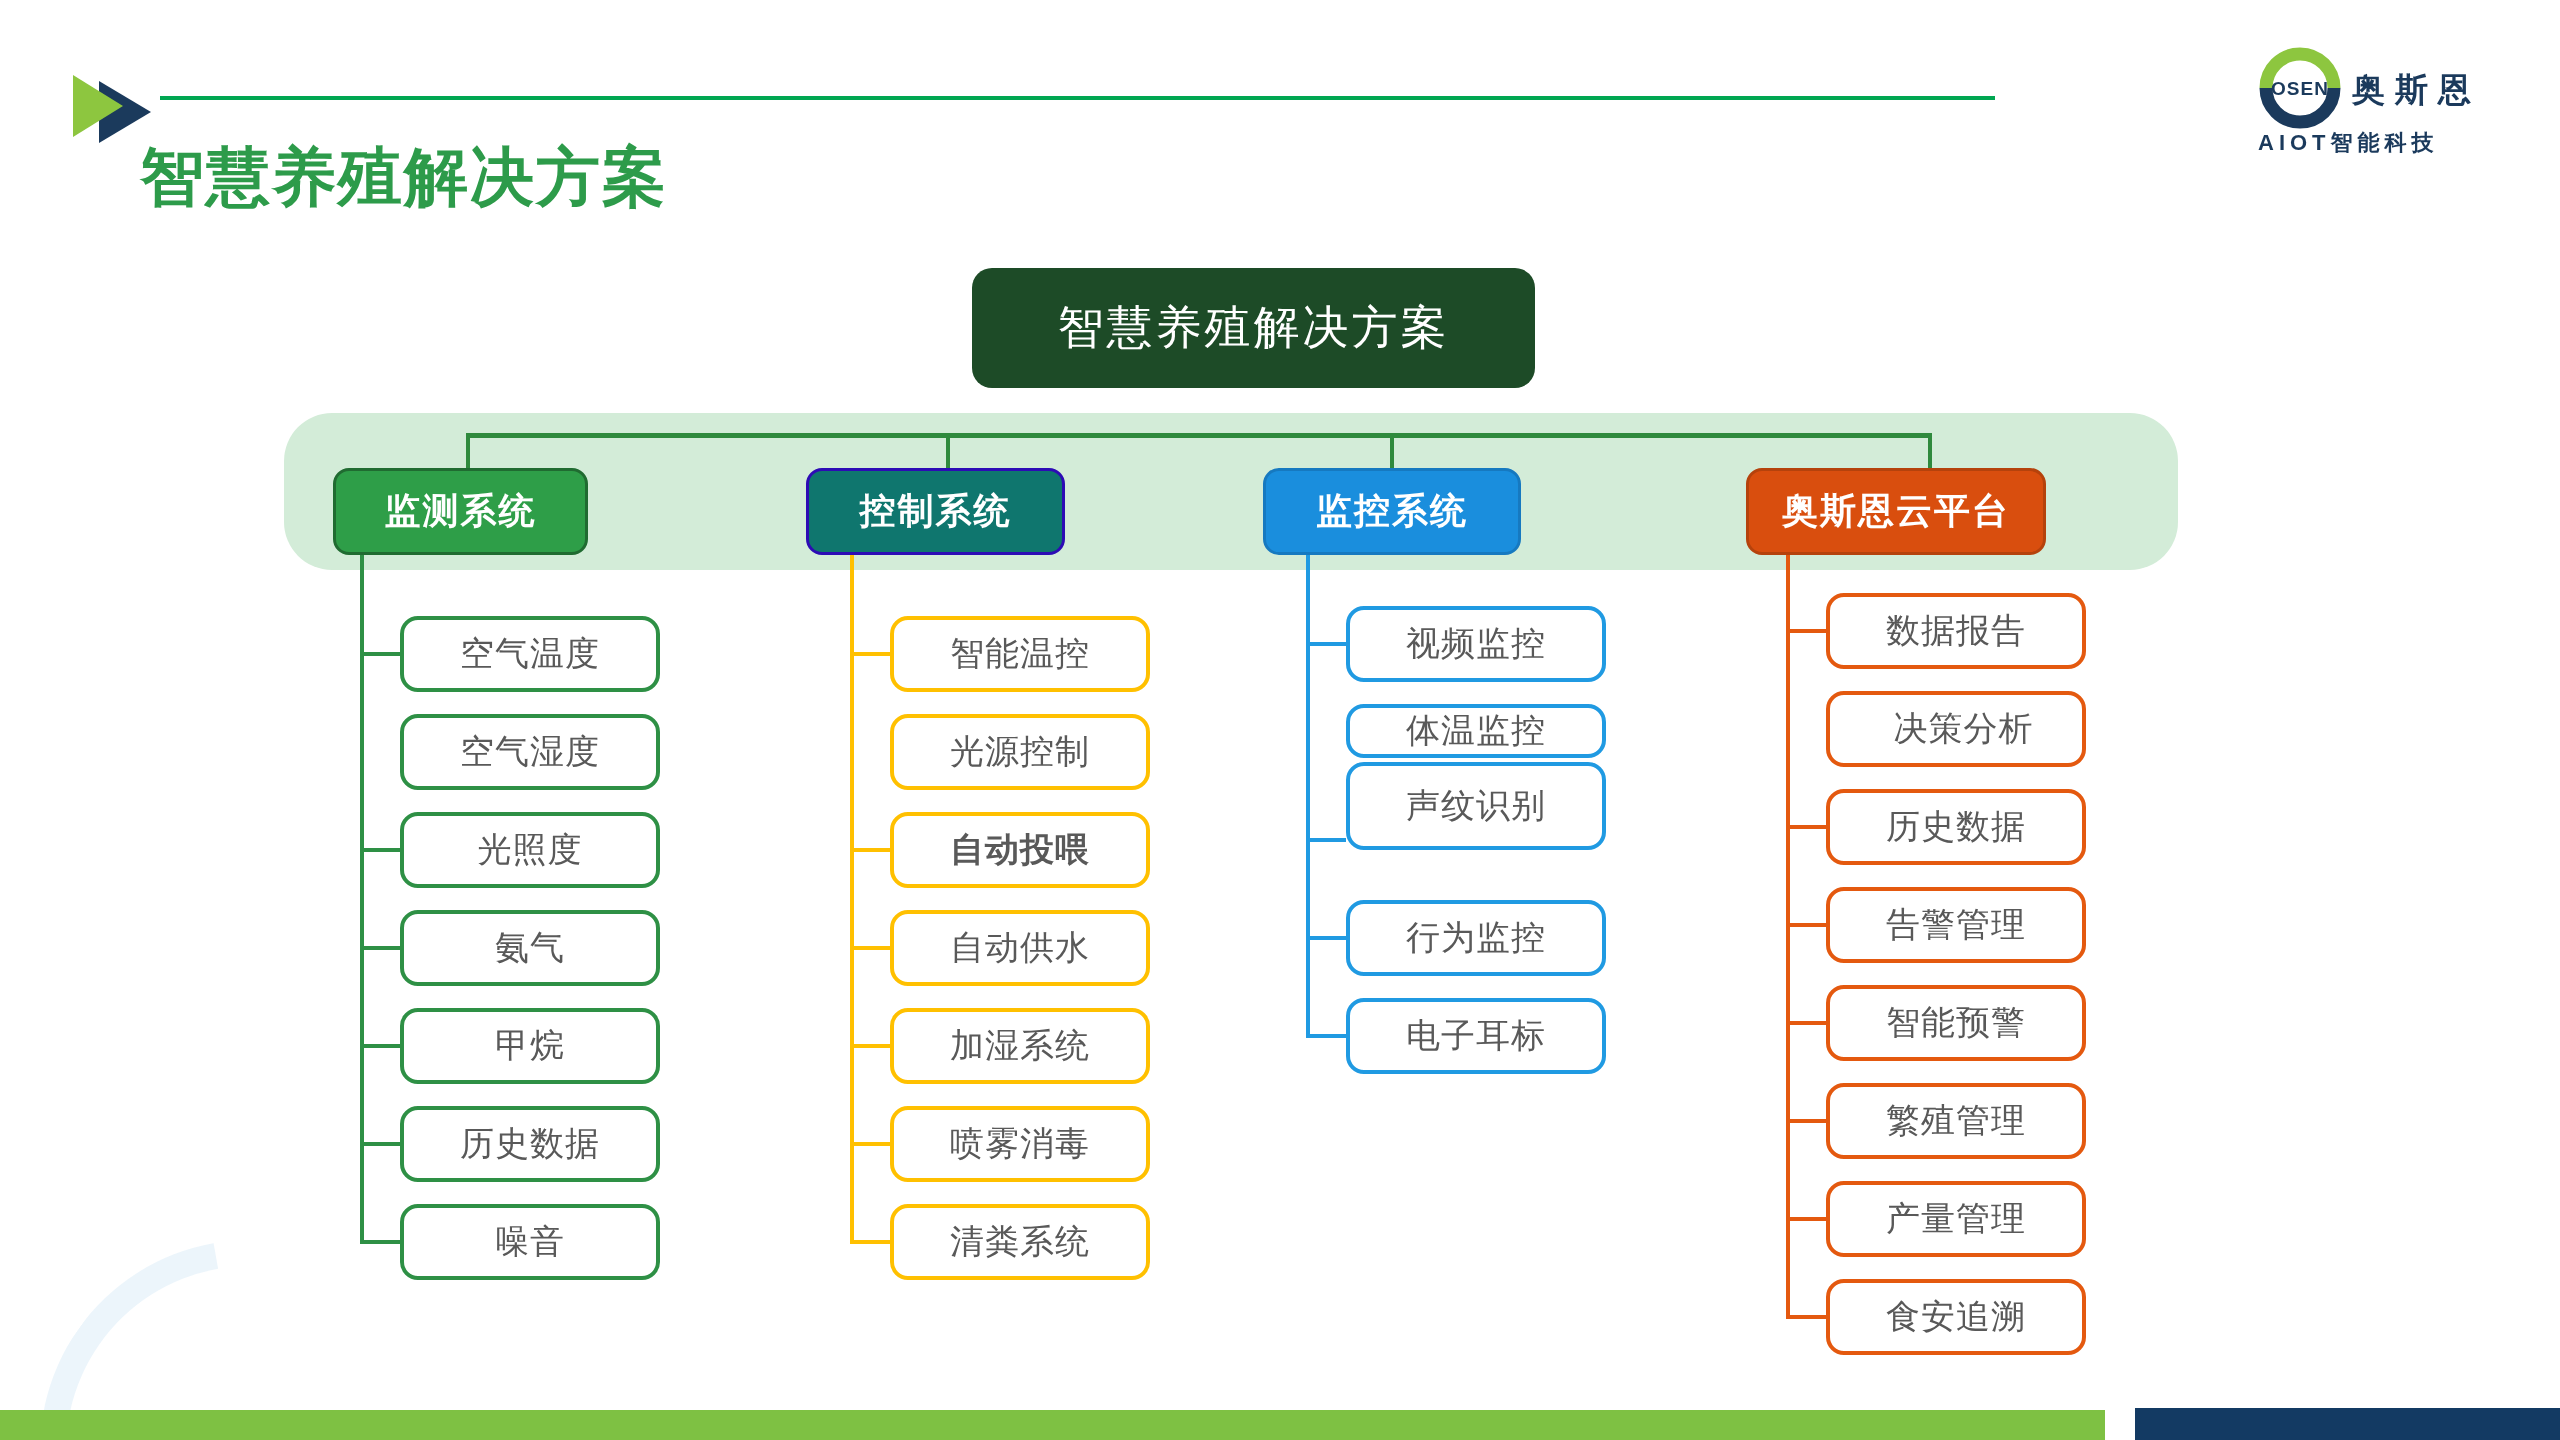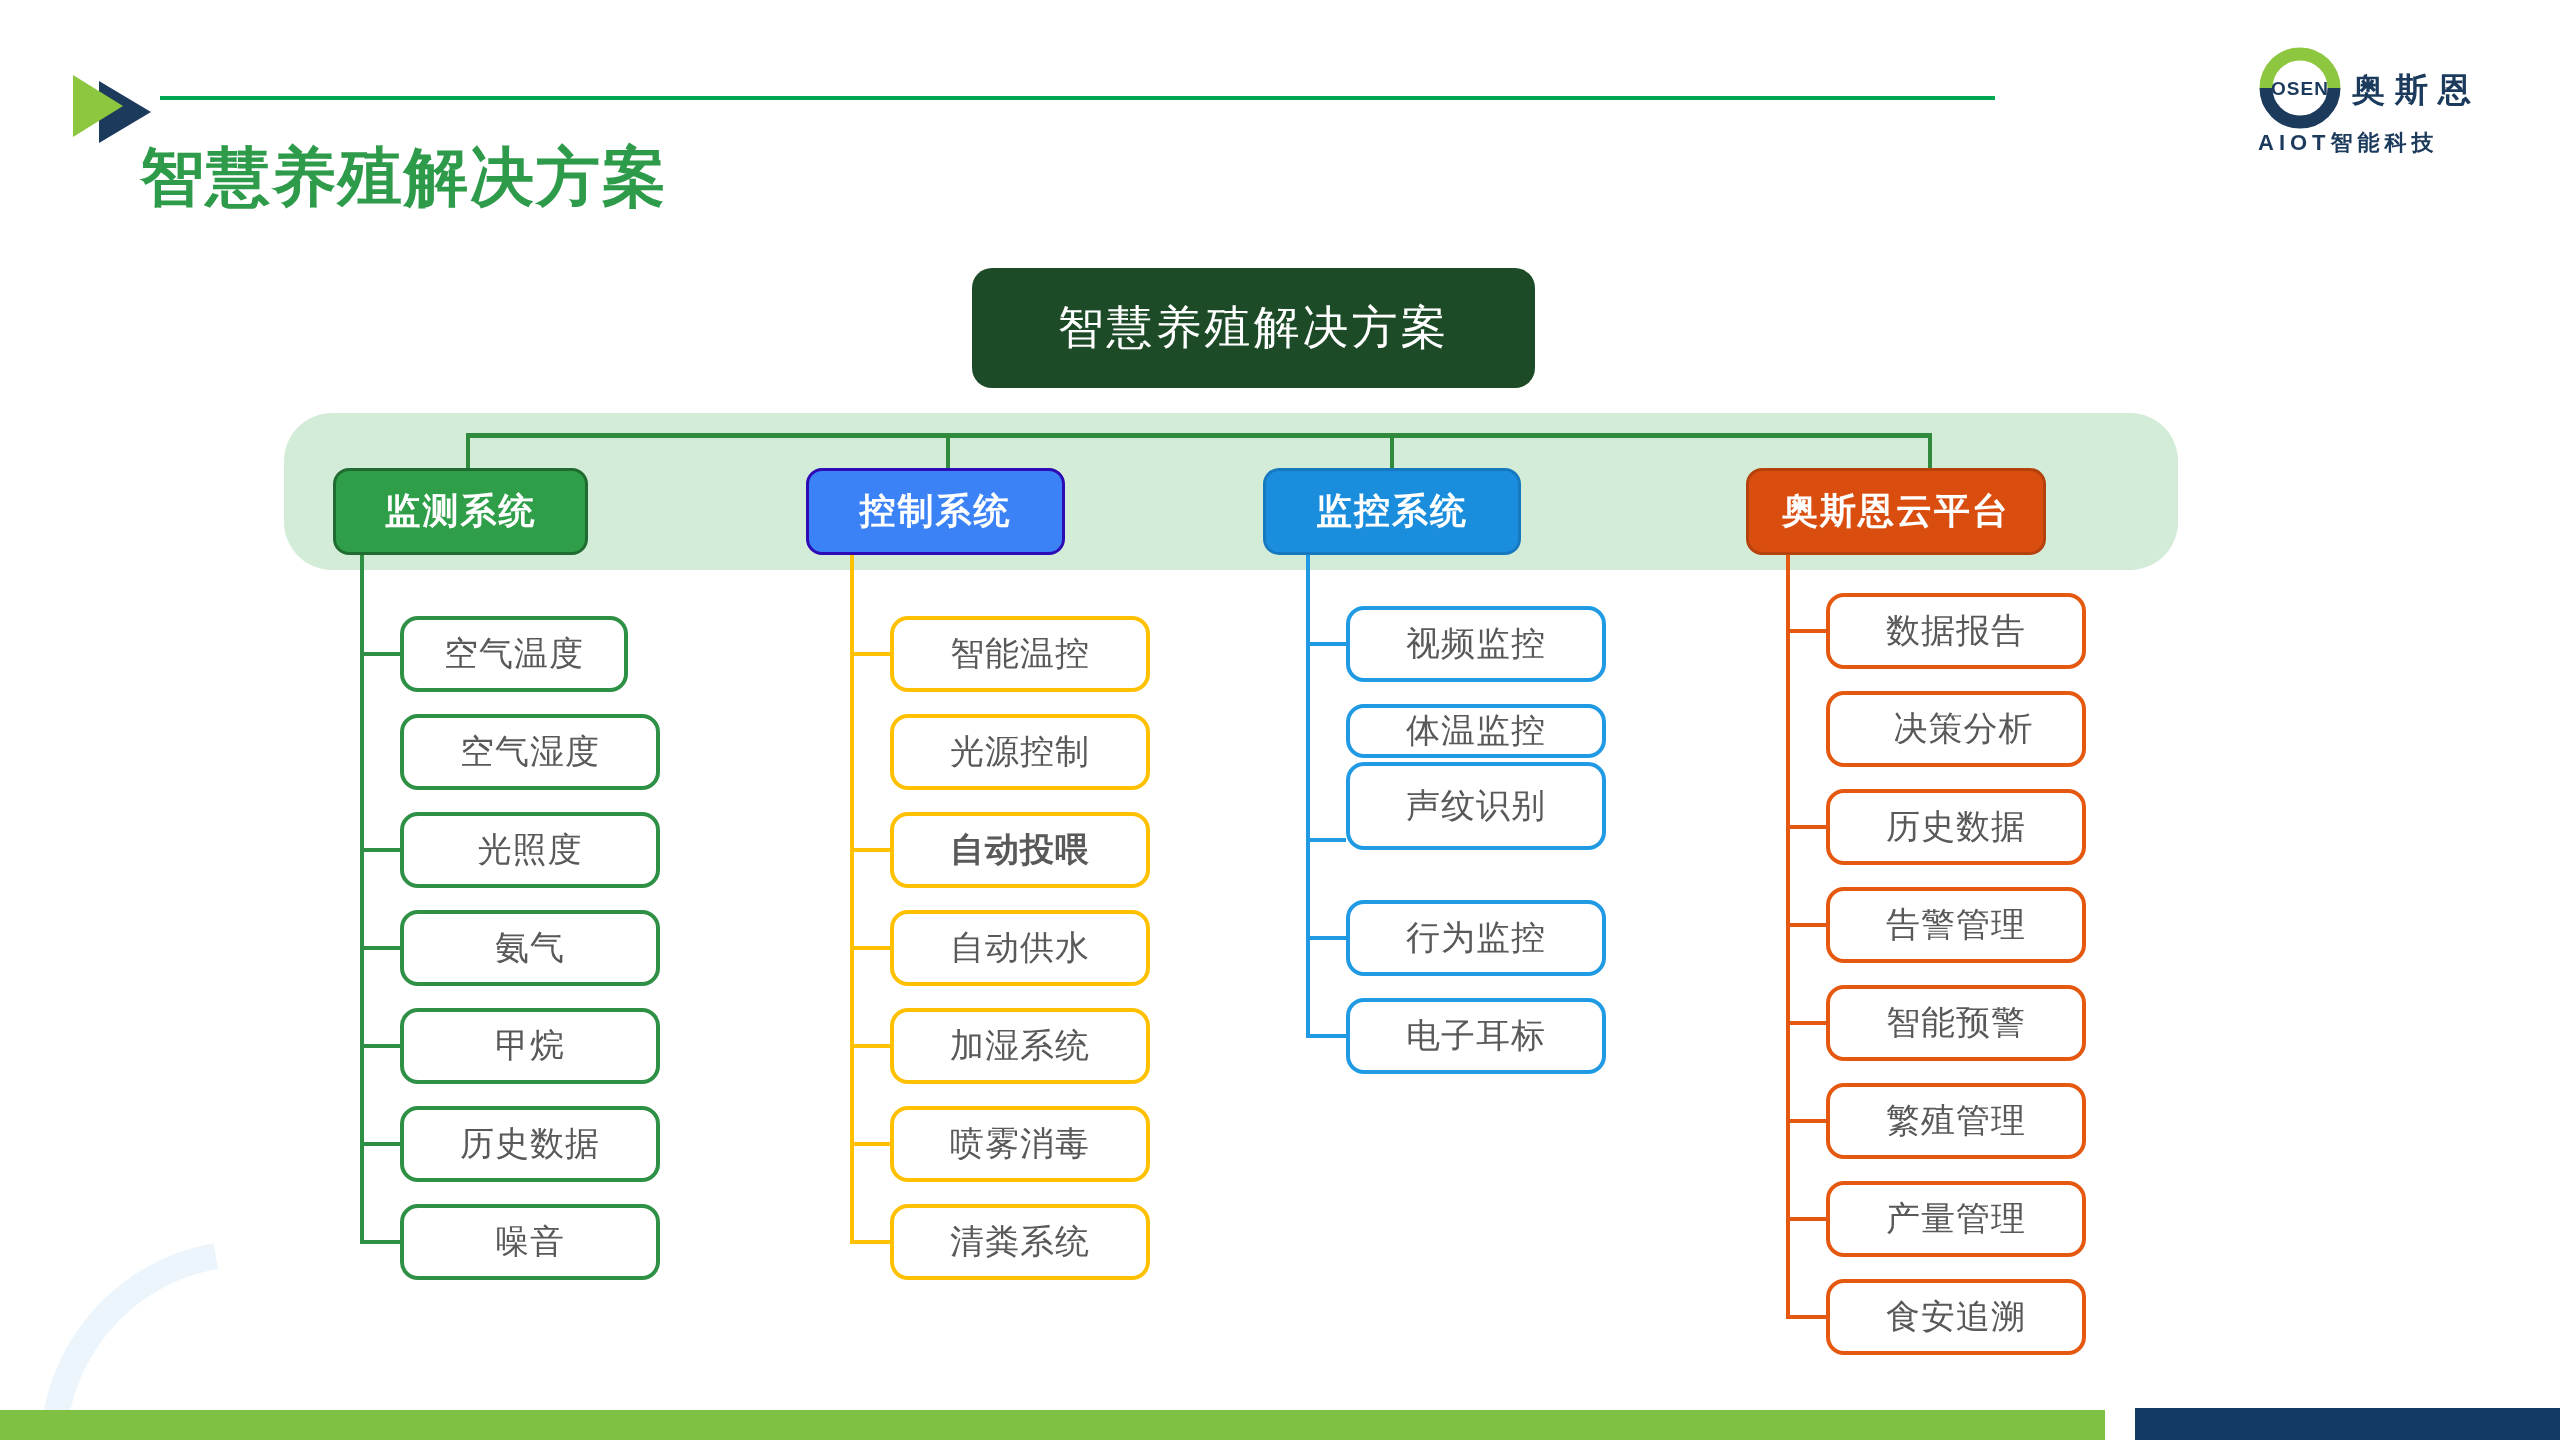--- a/index.html
+++ b/index.html
@@ -73,34 +73,34 @@
 
   <div class="root-node">智慧养殖解决方案</div>
 
   <div class="band"></div>
   <div class="trunk-line"></div>
   <div id="diagram">
       <div class="line-v" style="left: 466px; top: 433px; height: 35px; background: var(--band_line);"></div>
       <div class="branch-header" style="left: 333px; top: 468px; width: 255px; background: rgb(46, 158, 72); border: 3px solid rgb(32, 107, 49);">监测系统</div>
       <div class="line-v" style="left: 360px; top: 555px; height: 689px; background: rgb(46, 144, 69);"></div>
       <div class="line-h" style="left: 362px; top: 652px; width: 38px; background: rgb(46, 144, 69);"></div>
-      <div class="tree-node" style="left: 400px; top: 616px; width: 228px; height: 76px; border: 4px solid rgb(46, 144, 69);">空气温度</div>
+      <div class="tree-node" style="left: 400px; top: 616px; width: 260px; height: 76px; border: 4px solid rgb(46, 144, 69);">空气温度</div>
       <div class="tree-node" style="left: 400px; top: 714px; width: 260px; height: 76px; border: 4px solid rgb(46, 144, 69);">空气湿度</div>
       <div class="line-h" style="left: 362px; top: 848px; width: 38px; background: rgb(46, 144, 69);"></div>
       <div class="tree-node" style="left: 400px; top: 812px; width: 260px; height: 76px; border: 4px solid rgb(46, 144, 69);">光照度</div>
       <div class="line-h" style="left: 362px; top: 946px; width: 38px; background: rgb(46, 144, 69);"></div>
       <div class="tree-node" style="left: 400px; top: 910px; width: 260px; height: 76px; border: 4px solid rgb(46, 144, 69);">氨气</div>
       <div class="line-h" style="left: 362px; top: 1044px; width: 38px; background: rgb(46, 144, 69);"></div>
       <div class="tree-node" style="left: 400px; top: 1008px; width: 260px; height: 76px; border: 4px solid rgb(46, 144, 69);">甲烷</div>
       <div class="line-h" style="left: 362px; top: 1142px; width: 38px; background: rgb(46, 144, 69);"></div>
       <div class="tree-node" style="left: 400px; top: 1106px; width: 260px; height: 76px; border: 4px solid rgb(46, 144, 69);">历史数据</div>
       <div class="line-h" style="left: 362px; top: 1240px; width: 38px; background: rgb(46, 144, 69);"></div>
       <div class="tree-node" style="left: 400px; top: 1204px; width: 260px; height: 76px; border: 4px solid rgb(46, 144, 69);">噪音</div>
       <div class="line-v" style="left: 946px; top: 433px; height: 35px; background: var(--band_line);"></div>
-      <div class="branch-header" style="left: 806px; top: 468px; width: 259px; background: #3b82f6; border: 3px solid rgb(45, 11, 181);">控制系统</div>
+      <div class="branch-header" style="left: 806px; top: 468px; width: 259px; background: #0f766e; border: 3px solid rgb(45, 11, 181);">控制系统</div>
       <div class="line-v" style="left: 850px; top: 555px; height: 689px; background: rgb(255, 192, 0);"></div>
       <div class="line-h" style="left: 852px; top: 652px; width: 38px; background: rgb(255, 192, 0);"></div>
       <div class="tree-node" style="left: 890px; top: 616px; width: 260px; height: 76px; border: 4px solid rgb(255, 192, 0);">智能温控</div>
       <div class="tree-node" style="left: 890px; top: 714px; width: 260px; height: 76px; border: 4px solid rgb(255, 192, 0);">光源控制</div>
       <div class="line-h" style="left: 852px; top: 848px; width: 38px; background: rgb(255, 192, 0);"></div>
       <div class="tree-node" style="left: 890px; top: 812px; width: 260px; height: 76px; border: 4px solid rgb(255, 192, 0); font-weight: bold;">自动投喂</div>
       <div class="line-h" style="left: 852px; top: 946px; width: 38px; background: rgb(255, 192, 0);"></div>
       <div class="tree-node" style="left: 890px; top: 910px; width: 260px; height: 76px; border: 4px solid rgb(255, 192, 0);">自动供水</div>
       <div class="line-h" style="left: 852px; top: 1044px; width: 38px; background: rgb(255, 192, 0);"></div>
       <div class="tree-node" style="left: 890px; top: 1008px; width: 260px; height: 76px; border: 4px solid rgb(255, 192, 0);">加湿系统</div>

